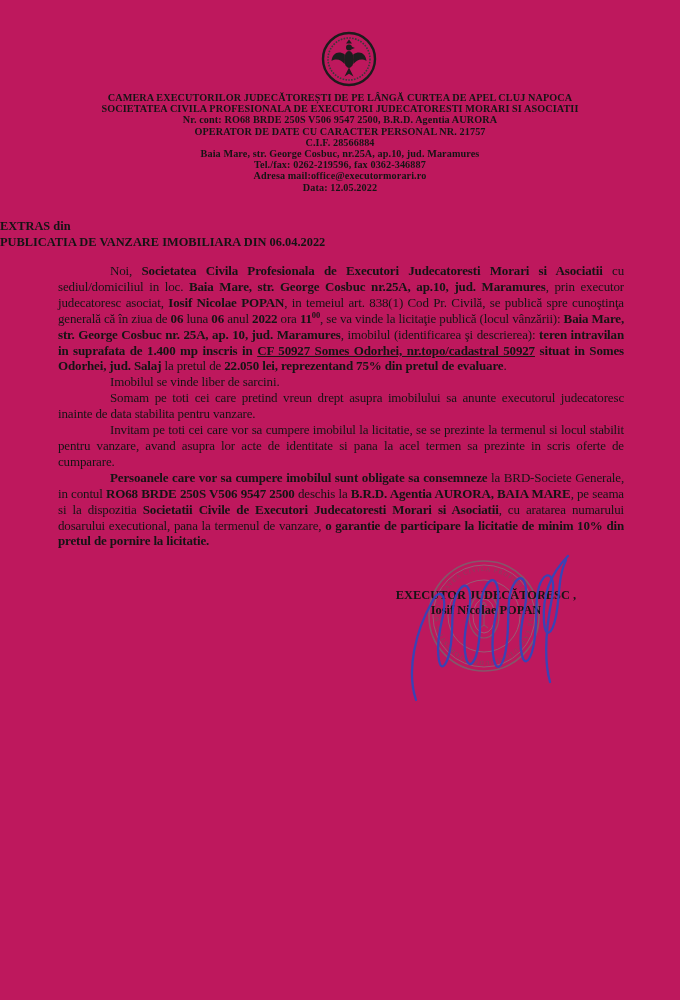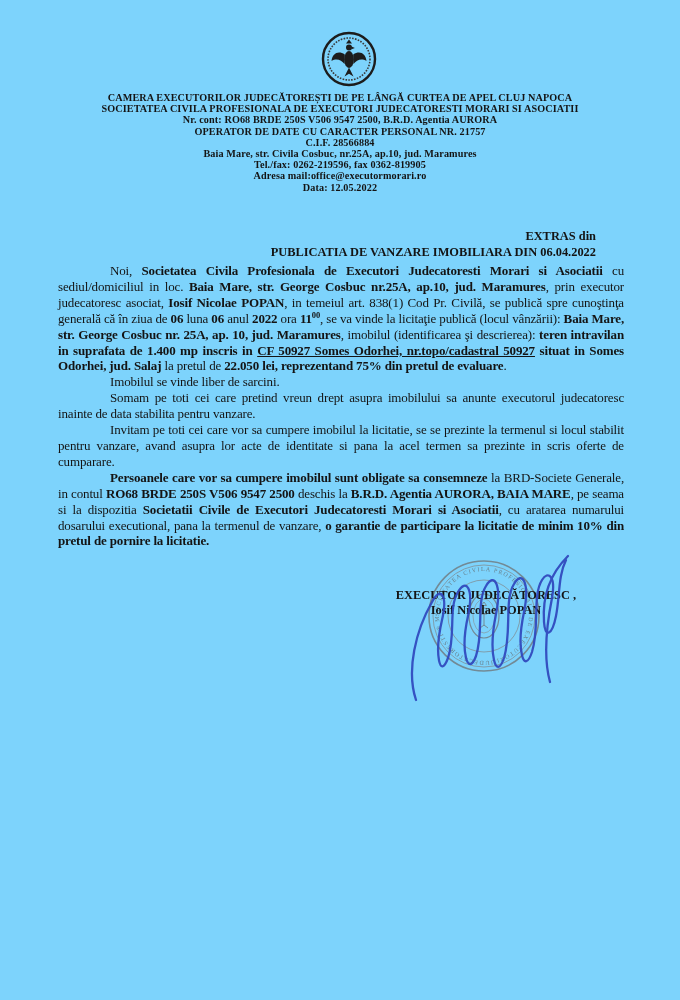--- a/index.html
+++ b/index.html
@@ -6,21 +6,21 @@
     margin: 0;
     padding: 0;
     background: #e8e8e8;
     font-family: "Liberation Serif", serif;
   }
   .page {
     position: relative;
     width: 680px;
     height: 1000px;
     margin: 0 auto;
-    background: #7dd3fc;
+    background: #be185d;
     color: #141414;
     overflow: hidden;
   }
   
   .logo {
     position: absolute;
     left: 320px;
     top: 30px;
     width: 58px;
     height: 58px;
@@ -34,24 +34,24 @@
     text-align: center;
     font-weight: bold;
     font-size: 10.2px;
     line-height: 11.2px;
     letter-spacing: 0.1px;
     white-space: nowrap;
   }
   
   .doc-title {
     position: absolute;
-    top: 228px;
+    top: 218px;
     left: 0;
     width: 596px;
-    text-align: right;
+    text-align: left;
     font-weight: bold;
     font-size: 12.4px;
     line-height: 16px;
   }
   
   .doc-body {
     position: absolute;
     top: 263px;
     left: 58px;
     width: 566px;
@@ -116,22 +116,22 @@
     <path d="M33.2 24.5 C 39.5 20.5, 45.5 23, 46.5 31 C 41.5 28, 36.5 30, 33.5 34 Z" fill="#1d1d1d"></path>
     <path d="M29 37.5 L24.5 46.5 L29 43.8 L33.5 46.5 Z" fill="#1d1d1d"></path>
   </svg>
 
   <div class="letterhead">
     <div>CAMERA EXECUTORILOR JUDECĂTOREȘTI DE PE LÂNGĂ CURTEA DE APEL CLUJ NAPOCA</div>
     <div>SOCIETATEA CIVILA PROFESIONALA DE EXECUTORI JUDECATORESTI MORARI SI ASOCIATII</div>
     <div>Nr. cont: RO68 BRDE 250S V506 9547 2500, B.R.D. Agentia AURORA</div>
     <div>OPERATOR DE DATE CU CARACTER PERSONAL NR. 21757</div>
     <div>C.I.F.  28566884</div>
-    <div>Baia Mare, str. Civila Cosbuc, nr.25A, ap.10, jud. Maramures</div>
-    <div>Tel./fax: 0262-219596,  fax 0362-819905</div>
+    <div>Baia Mare, str. George Cosbuc, nr.25A, ap.10, jud. Maramures</div>
+    <div>Tel./fax: 0262-219596,  fax 0362-346887</div>
     <div>Adresa mail:office@executormorari.ro</div>
     <div>Data: 12.05.2022</div>
   </div>
 
   <div class="doc-title">
     <div>EXTRAS din</div>
     <div>PUBLICATIA DE VANZARE IMOBILIARA DIN 06.04.2022</div>
   </div>
 
   <div class="doc-body">

